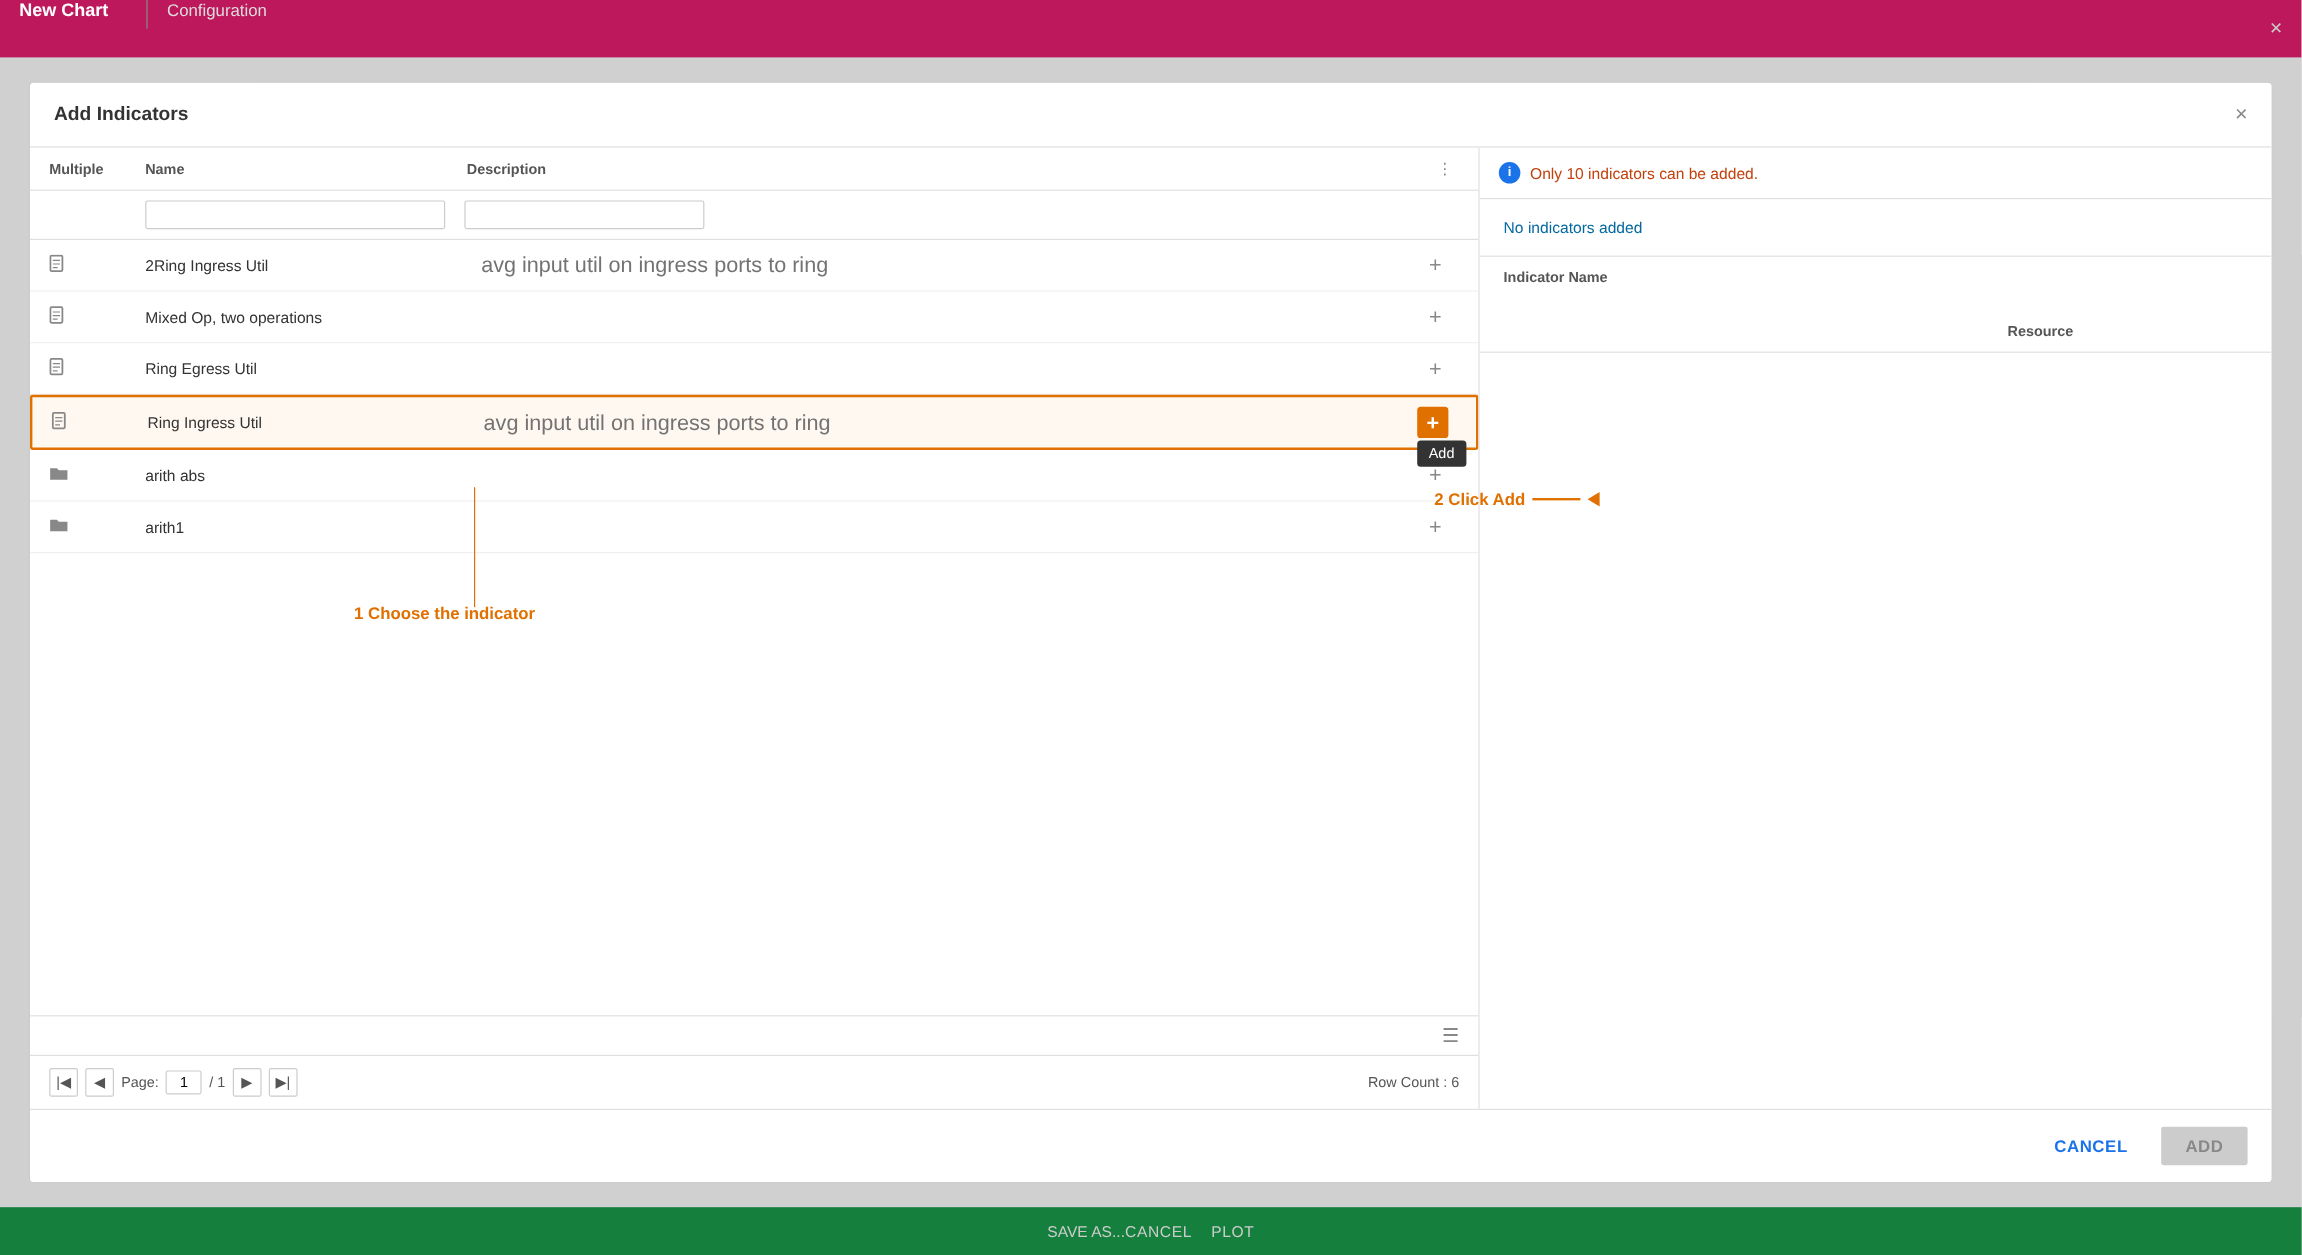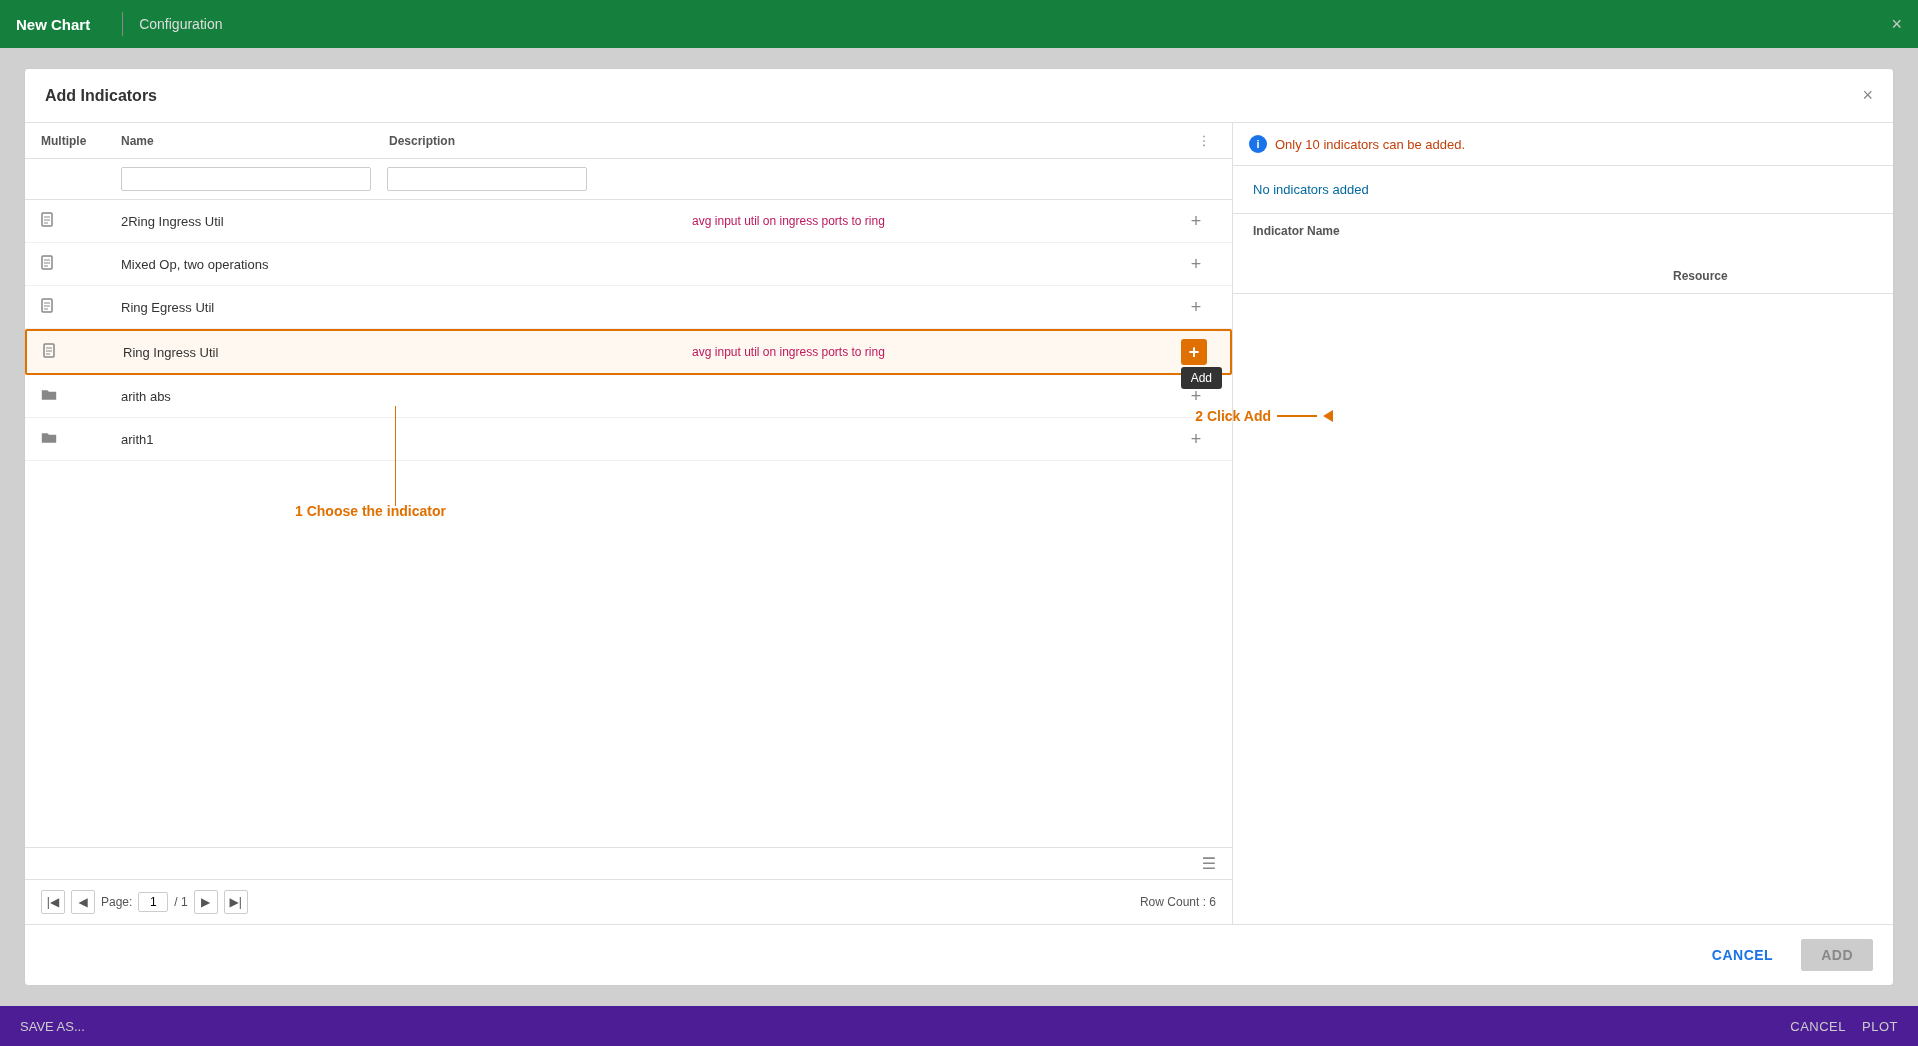--- a/index.html
+++ b/index.html
@@ -7,24 +7,24 @@
       font-family: Arial, sans-serif;
       font-size: 13px;
       background: #c8c8c8;
       width: 1918px;
       height: 1046px;
       overflow: hidden;
     }
 
     
     .top-bar {
-      background: #15803d;
+      background: #be185d;
       height: 48px;
       display: flex;
-      align-items: center;
+      align-items: flex-start;
       padding: 0 16px;
       color: #fff;
       position: relative;
     }
     .top-bar-title {
       font-size: 15px;
       font-weight: 600;
       padding-right: 16px;
     }
     .top-bar-divider {
@@ -185,23 +185,22 @@
       color: #777;
       font-size: 14px;
     }
     .row-name {
       width: 280px;
       color: #333;
       font-size: 13px;
     }
     .row-desc {
       flex: 1;
-      color: #be185d;
-      font-size: 12px;
-      text-align: center;
+      color: #737373;
+      font-size: 18px;
     }
     .row-add {
       width: 40px;
       display: flex;
       justify-content: center;
     }
     .add-btn-plus {
       width: 26px;
       height: 26px;
       border: 2px solid #e07000;
@@ -377,25 +376,25 @@
       font-size: 14px;
       font-weight: 600;
       cursor: pointer;
       padding: 8px 20px;
       border-radius: 2px;
       letter-spacing: 0.5px;
     }
 
     
     .bottom-bar {
-      background: #4c1d95;
+      background: #15803d;
       height: 40px;
       display: flex;
       align-items: center;
-      justify-content: space-between;
+      justify-content: center;
       padding: 0 20px;
       position: absolute;
       bottom: 0;
       left: 0;
       right: 0;
     }
     .bottom-bar-save {
       color: #ccc;
       font-size: 13px;
       cursor: pointer;

